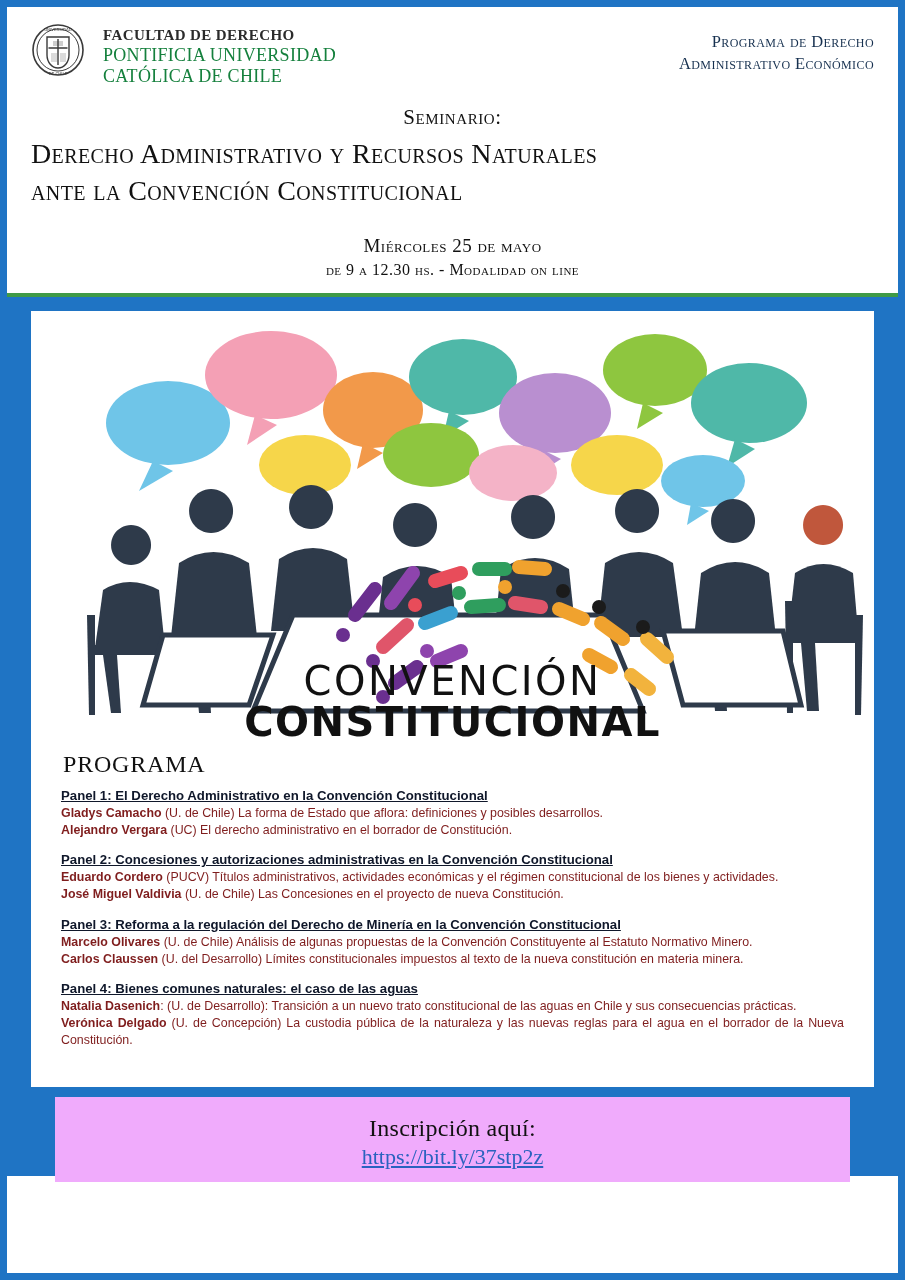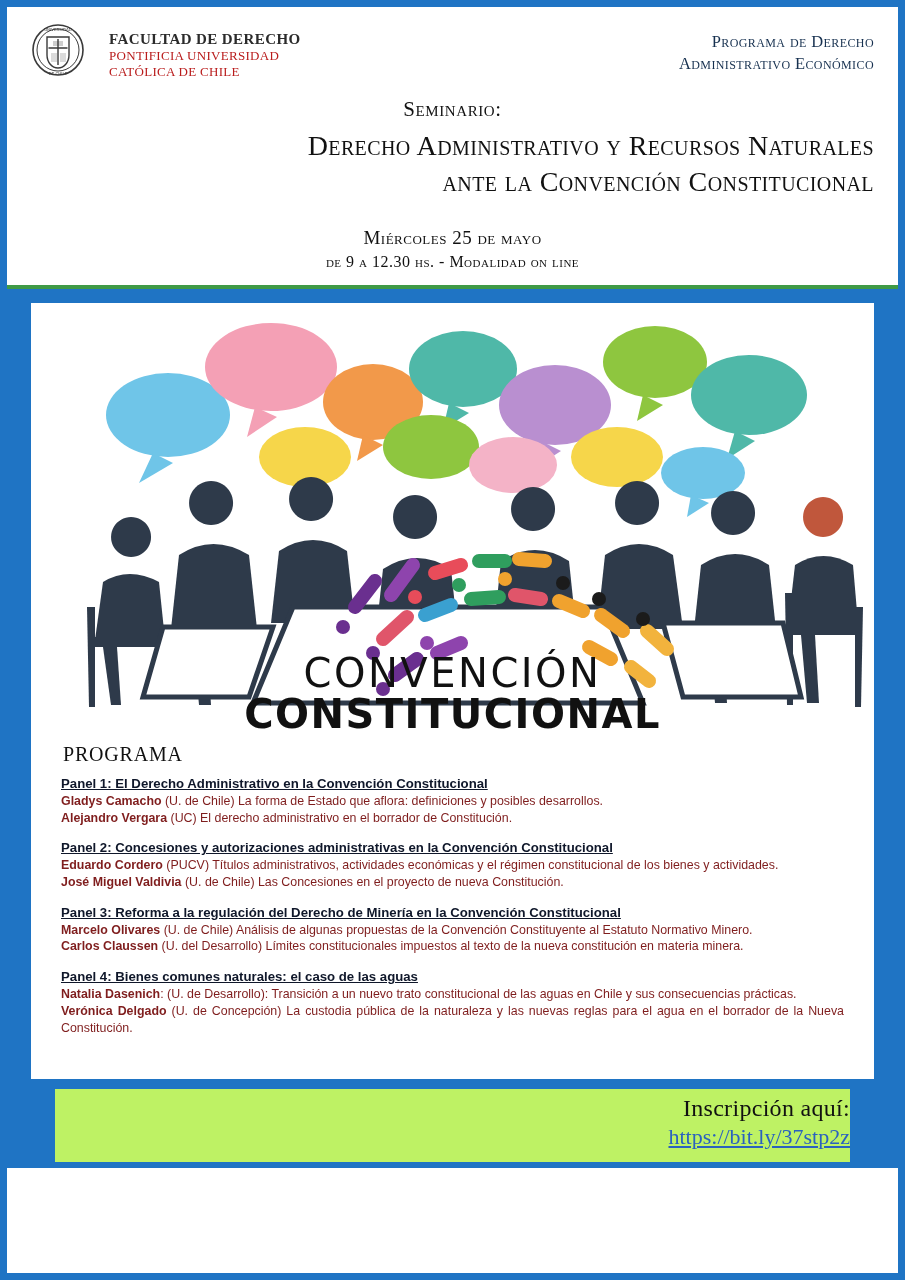--- a/index.html
+++ b/index.html
@@ -31,66 +31,66 @@
     background: #ffffff;
     border-bottom: 4px solid #3f9a46;
   }
   .header-top {
     display: flex;
     justify-content: space-between;
     align-items: flex-start;
   }
   .logo-block {
     display: flex;
-    align-items: flex-end;
-    gap: 24px;
+    align-items: flex-start;
+    gap: 18px;
   }
   .uc-shield {
     width: 54px;
     height: 58px;
     flex: 0 0 auto;
   }
   .logo-text {
     padding-top: 6px;
     line-height: 1.18;
   }
   .logo-text .l1 {
     font-size: 15px;
     letter-spacing: .4px;
     font-variant: small-caps;
     text-transform: uppercase;
     font-weight: 700;
     color: #2b2b2b;
   }
   .logo-text .l2, .logo-text .l3 {
-    font-size: 13px;
+    font-size: 18px;
     letter-spacing: .3px;
     text-transform: uppercase;
-    color: #b91c1c;
+    color: #15803d;
   }
   .program-right {
     text-align: right;
     font-size: 16.5px;
     line-height: 1.35;
     letter-spacing: .4px;
     font-variant: small-caps;
     color: #16304f;
     padding-top: 10px;
   }
 
   .seminar-label {
     text-align: center;
     margin-top: 18px;
     font-size: 21px;
     letter-spacing: .6px;
     font-variant: small-caps;
     color: #111;
   }
   .seminar-title {
-    text-align: right;
+    text-align: left;
     margin-top: 6px;
     font-size: 28px;
     line-height: 1.3;
     letter-spacing: .4px;
     font-variant: small-caps;
     color: #111;
   }
   .date-line1 {
     text-align: center;
     margin-top: 26px;
@@ -153,21 +153,21 @@
   .cc-line2 {
     font-size: 40px;
     letter-spacing: 1.5px;
     font-weight: 700;
     color: #111;
     line-height: 1.05;
   }
 
   
   .programa-heading {
-    font-size: 20px;
+    font-size: 24px;
     letter-spacing: .8px;
     font-variant: small-caps;
     margin: 6px 0 10px 32px;
     color: #111;
   }
   .panels {
     padding: 0 30px 0 30px;
     font-family: "Liberation Sans", sans-serif;
   }
   .panel {
@@ -185,24 +185,24 @@
     line-height: 1.35;
     color: #7f1d1d;
     text-align: justify;
   }
   .panel-entry b {
     font-weight: 700;
   }
 
   
   .inscription {
-    background: #bef264;
+    background: #f0abfc;
     margin: 10px 24px 0 24px;
-    padding: 6px 0 12px 0;
-    text-align: right;
+    padding: 18px 0 12px 0;
+    text-align: center;
   }
   .inscription-label {
     font-size: 24px;
     color: #111;
     letter-spacing: .3px;
   }
   .inscription-link {
     display: inline-block;
     margin-top: 2px;
     font-size: 22px;

